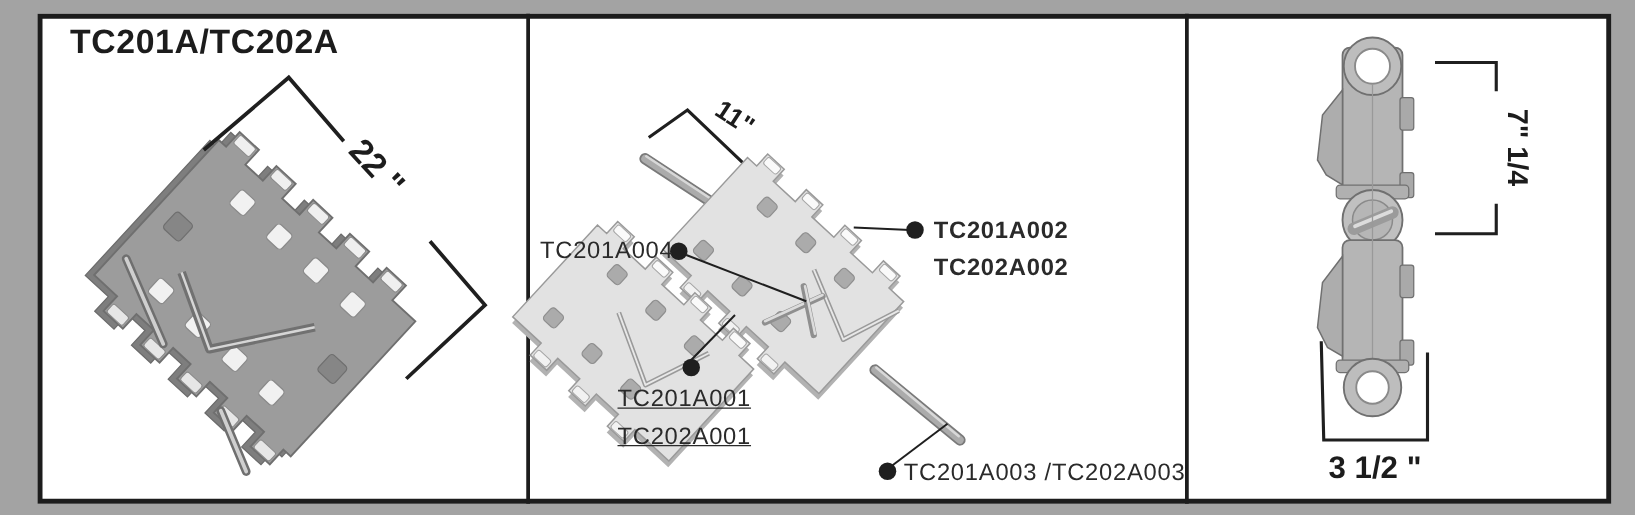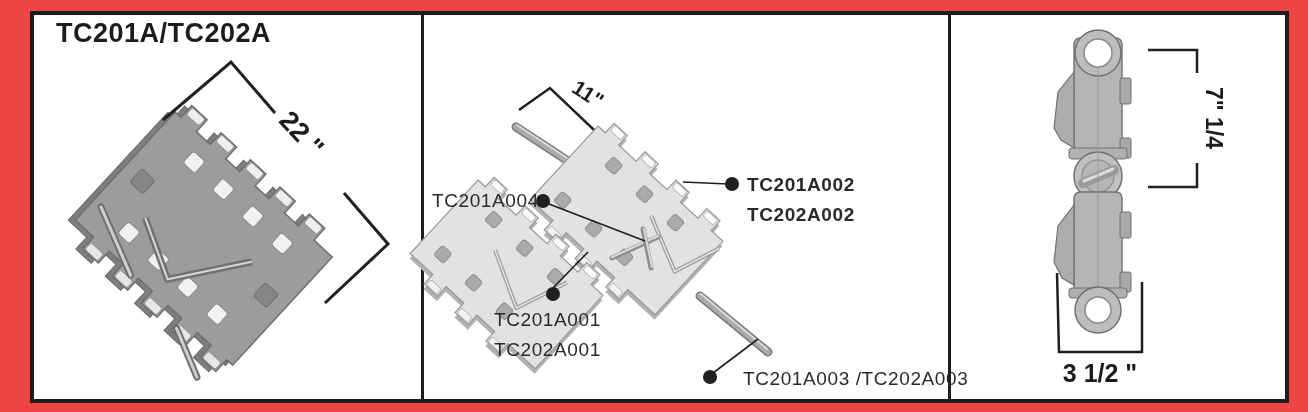--- a/index.html
+++ b/index.html
@@ -1,17 +1,17 @@
 <!DOCTYPE html>
 <html><head>
 <meta charset="utf-8">
 <style>
   html,body { margin:0; padding:0; background:#ffffff; }
   .page {
-    position:relative; width:1308px; height:412px; background:#ef4444;
+    position:relative; width:1308px; height:412px; background:#a3a3a3;
     font-family:"Liberation Sans", sans-serif; overflow:hidden;
   }
   .frame {
     position:absolute; left:30px; top:11px; width:1259px; height:392px;
     border:4px solid #1c1c1c; box-sizing:border-box; background:#ffffff;
   }
   .divider {
     position:absolute; top:11px; height:392px; width:3px; background:#1c1c1c;
   }
   .divider.d1 { left:421px; }
@@ -20,22 +20,22 @@
     position:absolute; left:56px; top:18px;
     font-size:27px; font-weight:700; color:#1c1c1c; letter-spacing:0.5px;
   }
   .part-label {
     position:absolute; color:#2a2a2a; font-size:19px; line-height:30px;
     letter-spacing:0.6px; white-space:nowrap;
   }
   .part-label span { display:block; }
   .lbl-004 { left:432px; top:186px;text-align:center; }
   .lbl-002 { left:747px; top:170px;font-weight:bold; }
-  .lbl-001 { left:494px; top:305px; }
-  .lbl-003 { left:723px; top:364px;margin-left:20px; }
+  .lbl-001 { left:494px; top:305px;text-decoration:underline; }
+  .lbl-003 { left:723px; top:364px; }
   svg.drawing { position:absolute; left:0; top:0; }
   svg text { font-family:"Liberation Sans", sans-serif; }
 </style>
 </head>
 <body>
 
 <div class="page">
 
   <div class="frame"></div>
   <div class="divider d1"></div>

